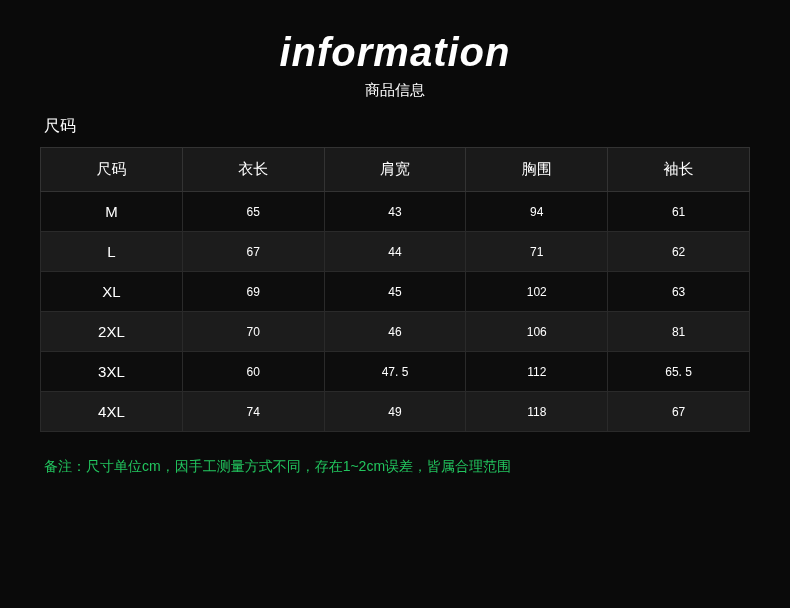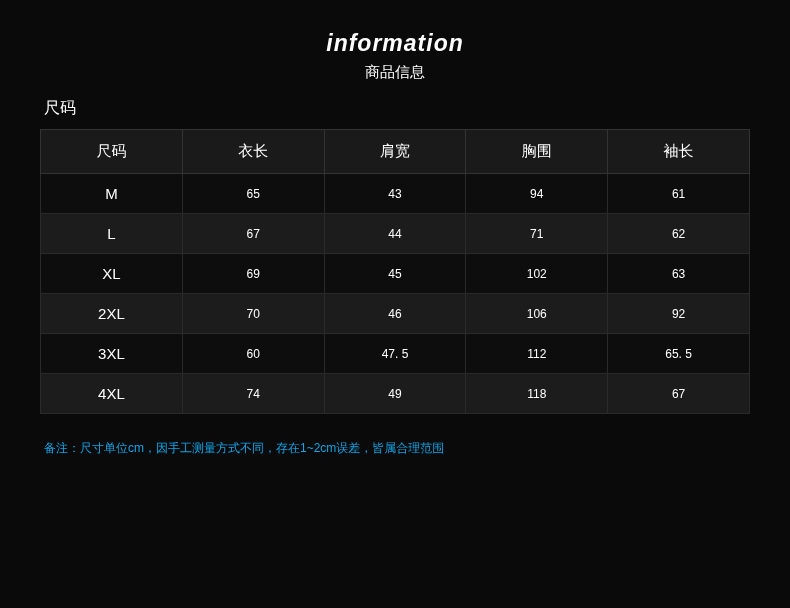--- a/index.html
+++ b/index.html
@@ -9,21 +9,21 @@
       font-family: Arial, "Microsoft YaHei", sans-serif;
       width: 790px;
       min-height: 608px;
       display: flex;
       flex-direction: column;
       align-items: center;
       padding: 30px 40px 30px 40px;
     }
 
     .page-title {
-      font-size: 23px;
+      font-size: 40px;
       font-weight: bold;
       color: #ffffff;
       letter-spacing: 1px;
       margin-bottom: 6px;
       font-style: italic;
     }
 
     .subtitle {
       font-size: 15px;
       color: #ffffff;
@@ -72,22 +72,22 @@
       text-align: center;
       border: 1px solid #2a2a2a;
     }
 
     .size-table tbody td:first-child {
       font-size: 15px;
     }
 
     .footnote {
       width: 100%;
-      font-size: 12px;
-      color: #0ea5e9;
+      font-size: 14px;
+      color: #22c55e;
       padding-left: 4px;
       margin-top: 6px;
     }
   </style>
 </head>
 <body>
 
 <div class="page-title">information</div>
 <div class="subtitle">商品信息</div>
 
@@ -123,21 +123,21 @@
         <td>69</td>
         <td>45</td>
         <td>102</td>
         <td>63</td>
       </tr>
       <tr>
         <td>2XL</td>
         <td>70</td>
         <td>46</td>
         <td>106</td>
-        <td>92</td>
+        <td>81</td>
       </tr>
       <tr>
         <td>3XL</td>
         <td>60</td>
         <td>47. 5</td>
         <td>112</td>
         <td>65. 5</td>
       </tr>
       <tr>
         <td>4XL</td>

